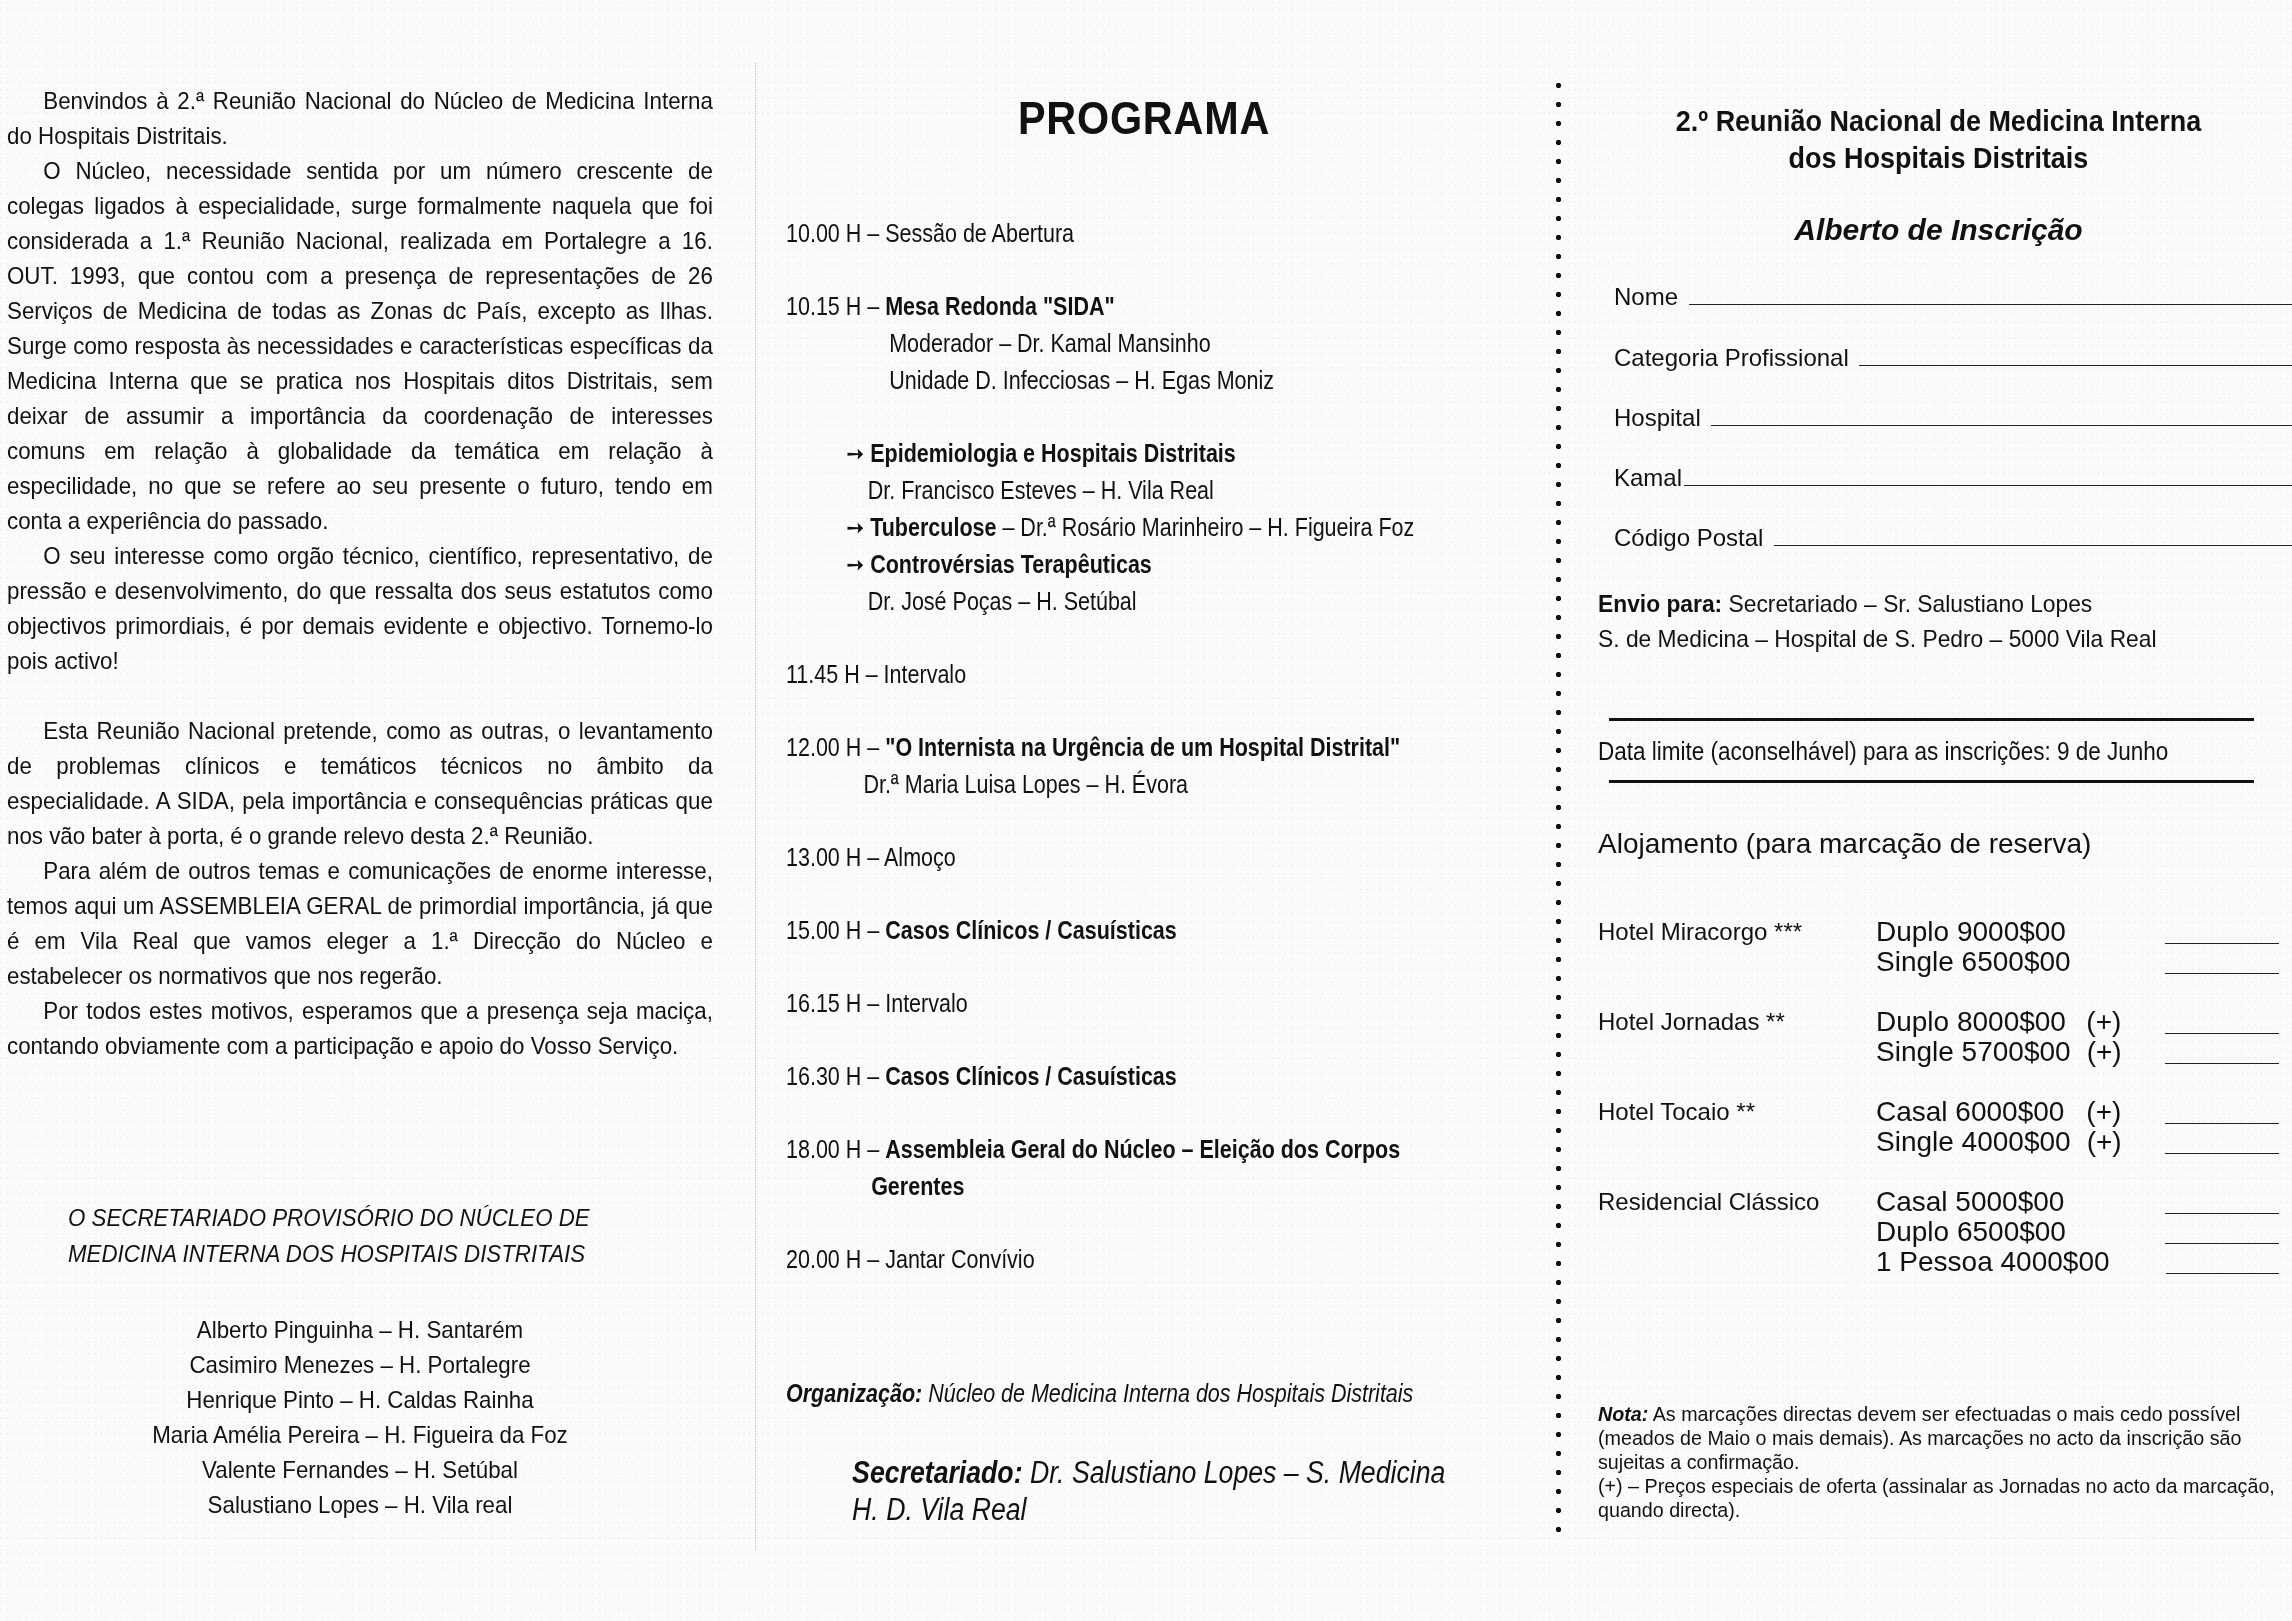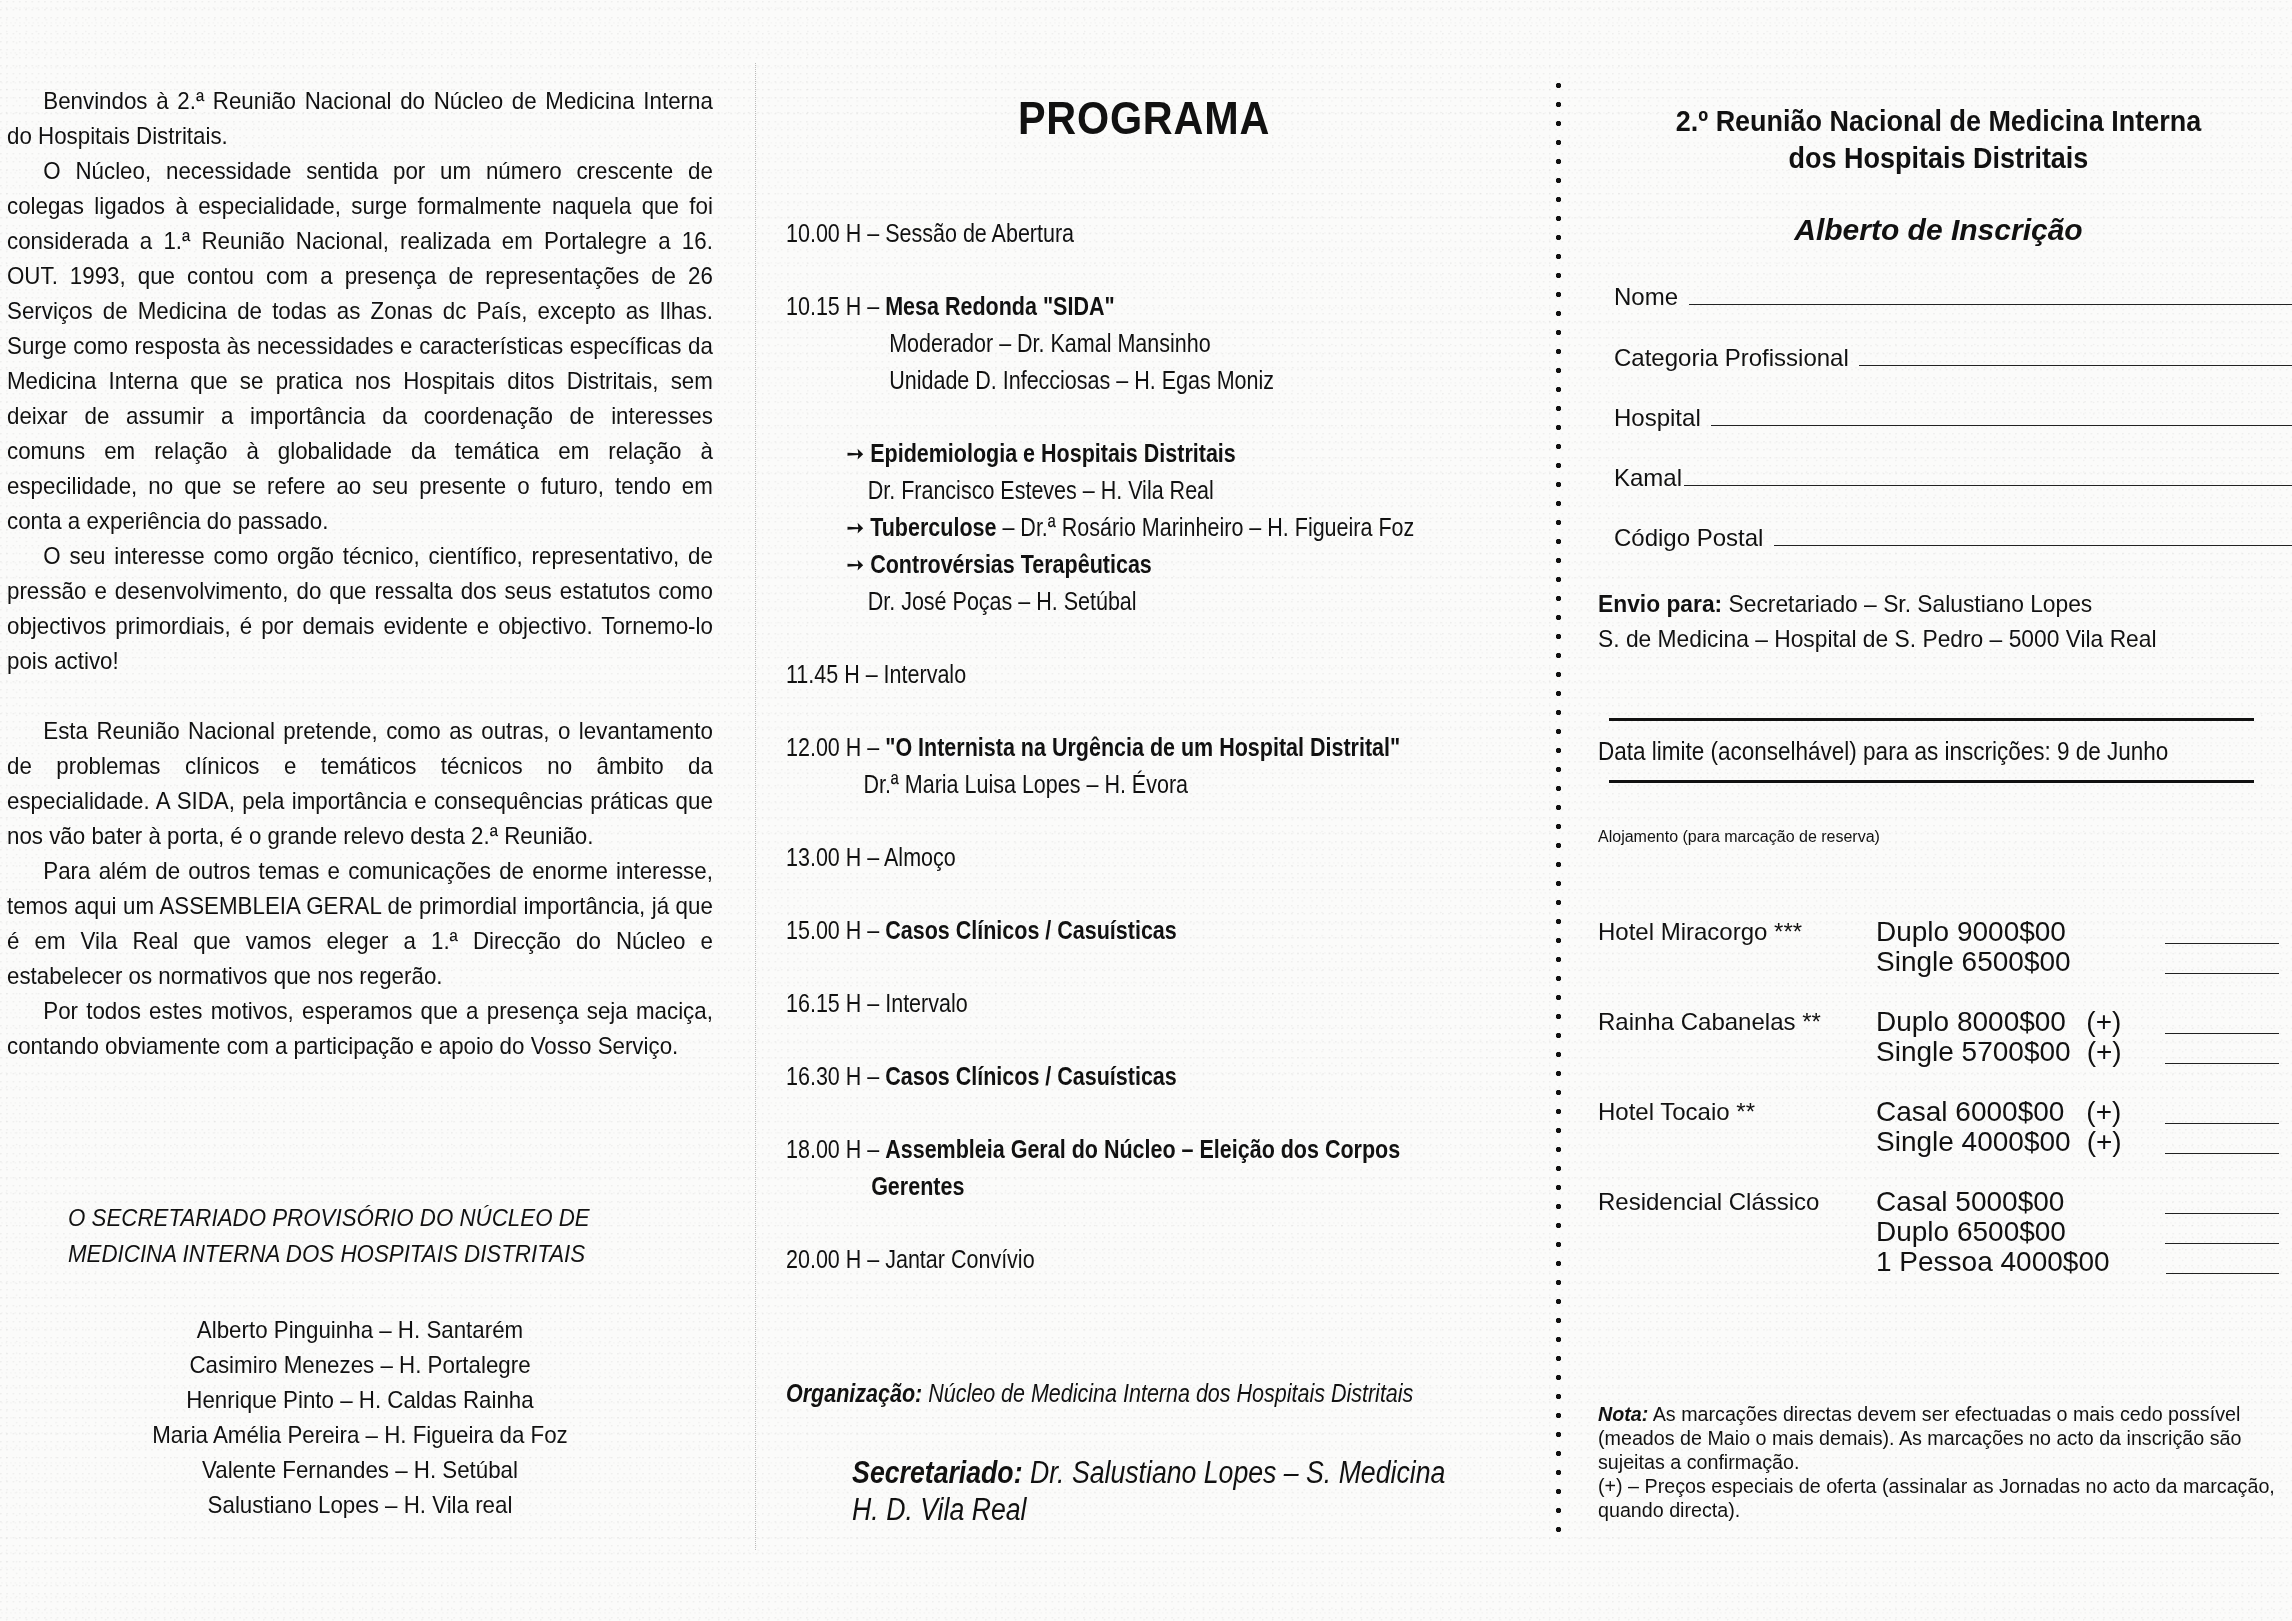--- a/index.html
+++ b/index.html
@@ -52,21 +52,21 @@
   .reg-title { position: absolute; top: 103px; left: 0; width: 681px; text-align: center; font-weight: bold; font-size: 29px; line-height: 37px; transform: scaleX(0.93); }
   .bol-title { position: absolute; top: 213px; left: 0; width: 681px; text-align: center; font-weight: bold; font-style: italic; font-size: 30px; }
   .field { position: absolute; left: 16px; width: 681px; display: flex; align-items: flex-end; font-size: 24px; }
   .field .lbl { white-space: nowrap; padding-right: 10.7px; }
   .field .line { flex: 1; border-bottom: 1.8px solid #222; margin-bottom: 6.3px; }
   .envio { position: absolute; top: 586px; left: 0; font-size: 24px; line-height: 35px; white-space: nowrap; transform: scaleX(0.95); transform-origin: left; }
   .envio b { font-weight: bold; }
   .hr1 { position: absolute; top: 718px; left: 10.7px; width: 645px; border-top: 3.6px solid #111; }
   .deadline { position: absolute; top: 737px; left: 0; font-size: 25px; white-space: nowrap; transform: scaleX(0.9); transform-origin: left; }
   .hr2 { position: absolute; top: 780px; left: 10.7px; width: 645px; border-top: 3.6px solid #111; }
-  .aloj { position: absolute; top: 828px; left: 0; font-size: 16px; white-space: nowrap; }
+  .aloj { position: absolute; top: 828px; left: 0; font-size: 28px; white-space: nowrap; }
   .hotels { position: absolute; top: 918px; left: 0; width: 681px; }
   .hotel { position: relative; margin-bottom: 30px; }
   .hotel .hname { position: absolute; left: 0; top: 0; font-size: 24px; white-space: nowrap; }
   .hotel .opt { display: flex; height: 30px; align-items: flex-end; font-size: 28px; gap: 16px; }
   .hotel .opt .olab { margin-left: 278px; width: 197px; white-space: nowrap; }
   .hotel .opt .plus { width: 54px; white-space: nowrap; }
   .hotel .opt .fill { width: 116px; margin-left: 9px; border-bottom: 1.8px solid #222; margin-bottom: 3.6px; }
   .nota { position: absolute; top: 1402px; left: 0; width: 681px; font-size: 19.7px; line-height: 24px; }
   .nota b { font-weight: bold; font-style: italic; }
 </style>
@@ -202,21 +202,21 @@
           <span class="plus"></span>
           <span class="fill"></span>
         </div>
       <div class="opt">
           <span class="olab">Single 6500$00</span>
           <span class="plus"></span>
           <span class="fill"></span>
         </div>
     </div>
     <div class="hotel">
-      <div class="hname">Rainha Cabanelas **</div>
+      <div class="hname">Hotel Jornadas **</div>
       <div class="opt">
           <span class="olab">Duplo 8000$00</span>
           <span class="plus">(+)</span>
           <span class="fill"></span>
         </div>
       <div class="opt">
           <span class="olab">Single 5700$00</span>
           <span class="plus">(+)</span>
           <span class="fill"></span>
         </div>

